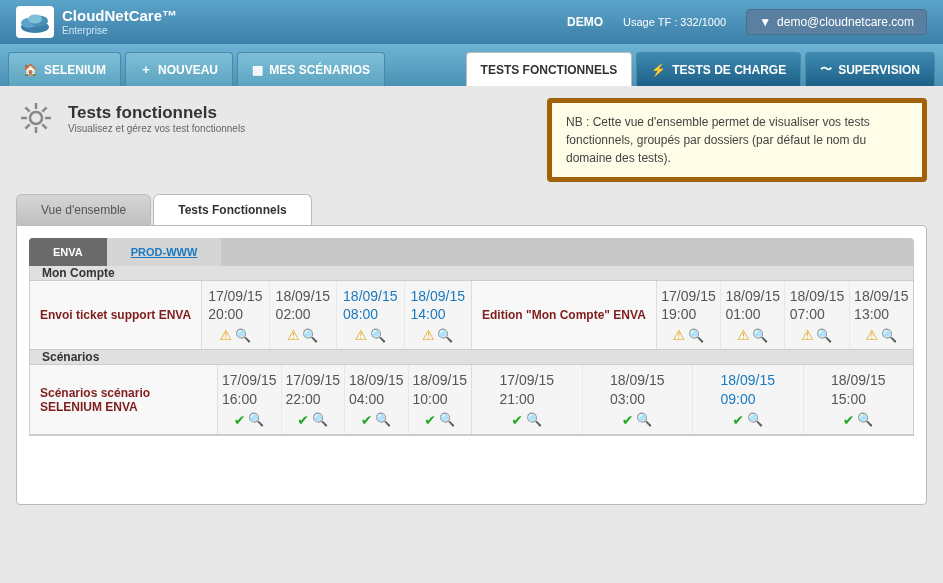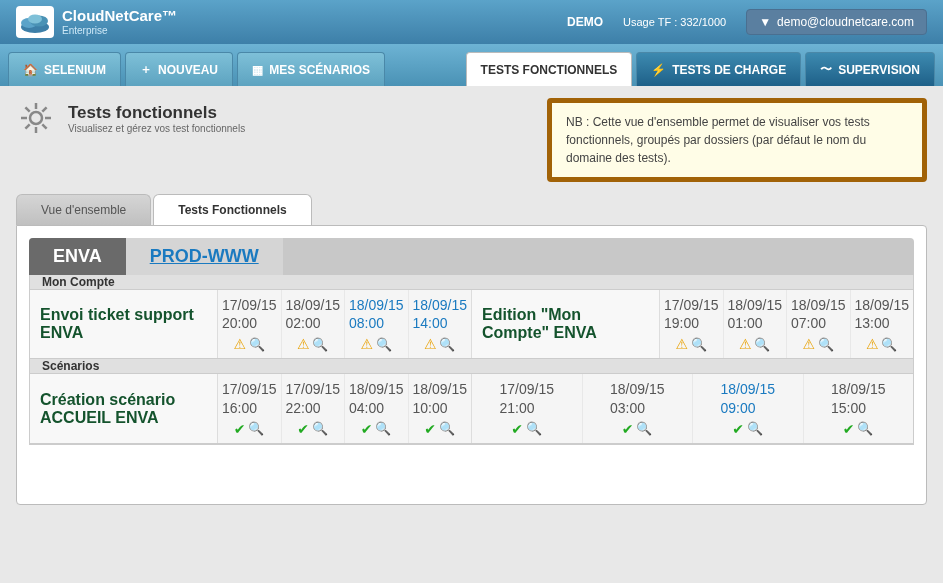--- a/index.html
+++ b/index.html
@@ -153,21 +153,21 @@
     
     .env-tabs {
       display: flex;
       background: #c8c8c8;
       border-radius: 4px 4px 0 0;
       overflow: hidden;
       margin-bottom: 0;
     }
     .env-tab {
       padding: 8px 24px;
-      font-size: 18px;
+      font-size: 11px;
       font-weight: bold;
       cursor: pointer;
       flex: 0 0 auto;
     }
     .env-tab.active {
       background: #6a6a6a;
       color: white;
     }
     .env-tab.inactive {
       background: #d5d5d5;
@@ -199,23 +199,23 @@
       flex: 1;
       display: flex;
       align-items: stretch;
       border-right: 1px solid #ddd;
     }
     .test-row:last-child { border-right: none; }
 
     .test-name {
       min-width: 130px;
       padding: 16px 10px;
-      font-size: 16px;
+      font-size: 12px;
       font-weight: bold;
-      color: #14532d;
+      color: #7f1d1d;
       display: flex;
       align-items: center;
       background: #f8f8f8;
       border-right: 1px solid #ddd;
     }
 
     .test-results {
       display: flex;
       flex: 1;
     }
@@ -422,21 +422,21 @@
         </div>
 
       </div>
 
       <div class="section-header">
         <span>Scénarios</span>
       </div>
       <div class="test-rows">
 
         <div class="test-row">
-          <div class="test-name">Création scénario ACCUEIL ENVA</div>
+          <div class="test-name">Scénarios scénario SELENIUM ENVA</div>
           <div class="test-results">
             <div class="result-col">
               <div class="result-date">17/09/15<br>16:00</div>
               <div class="result-icons">
                 <span class="ok-icon">✔</span>
                 <span class="search-icon-sm">🔍</span>
               </div>
             </div>
             <div class="result-col">
               <div class="result-date">17/09/15<br>22:00</div>

